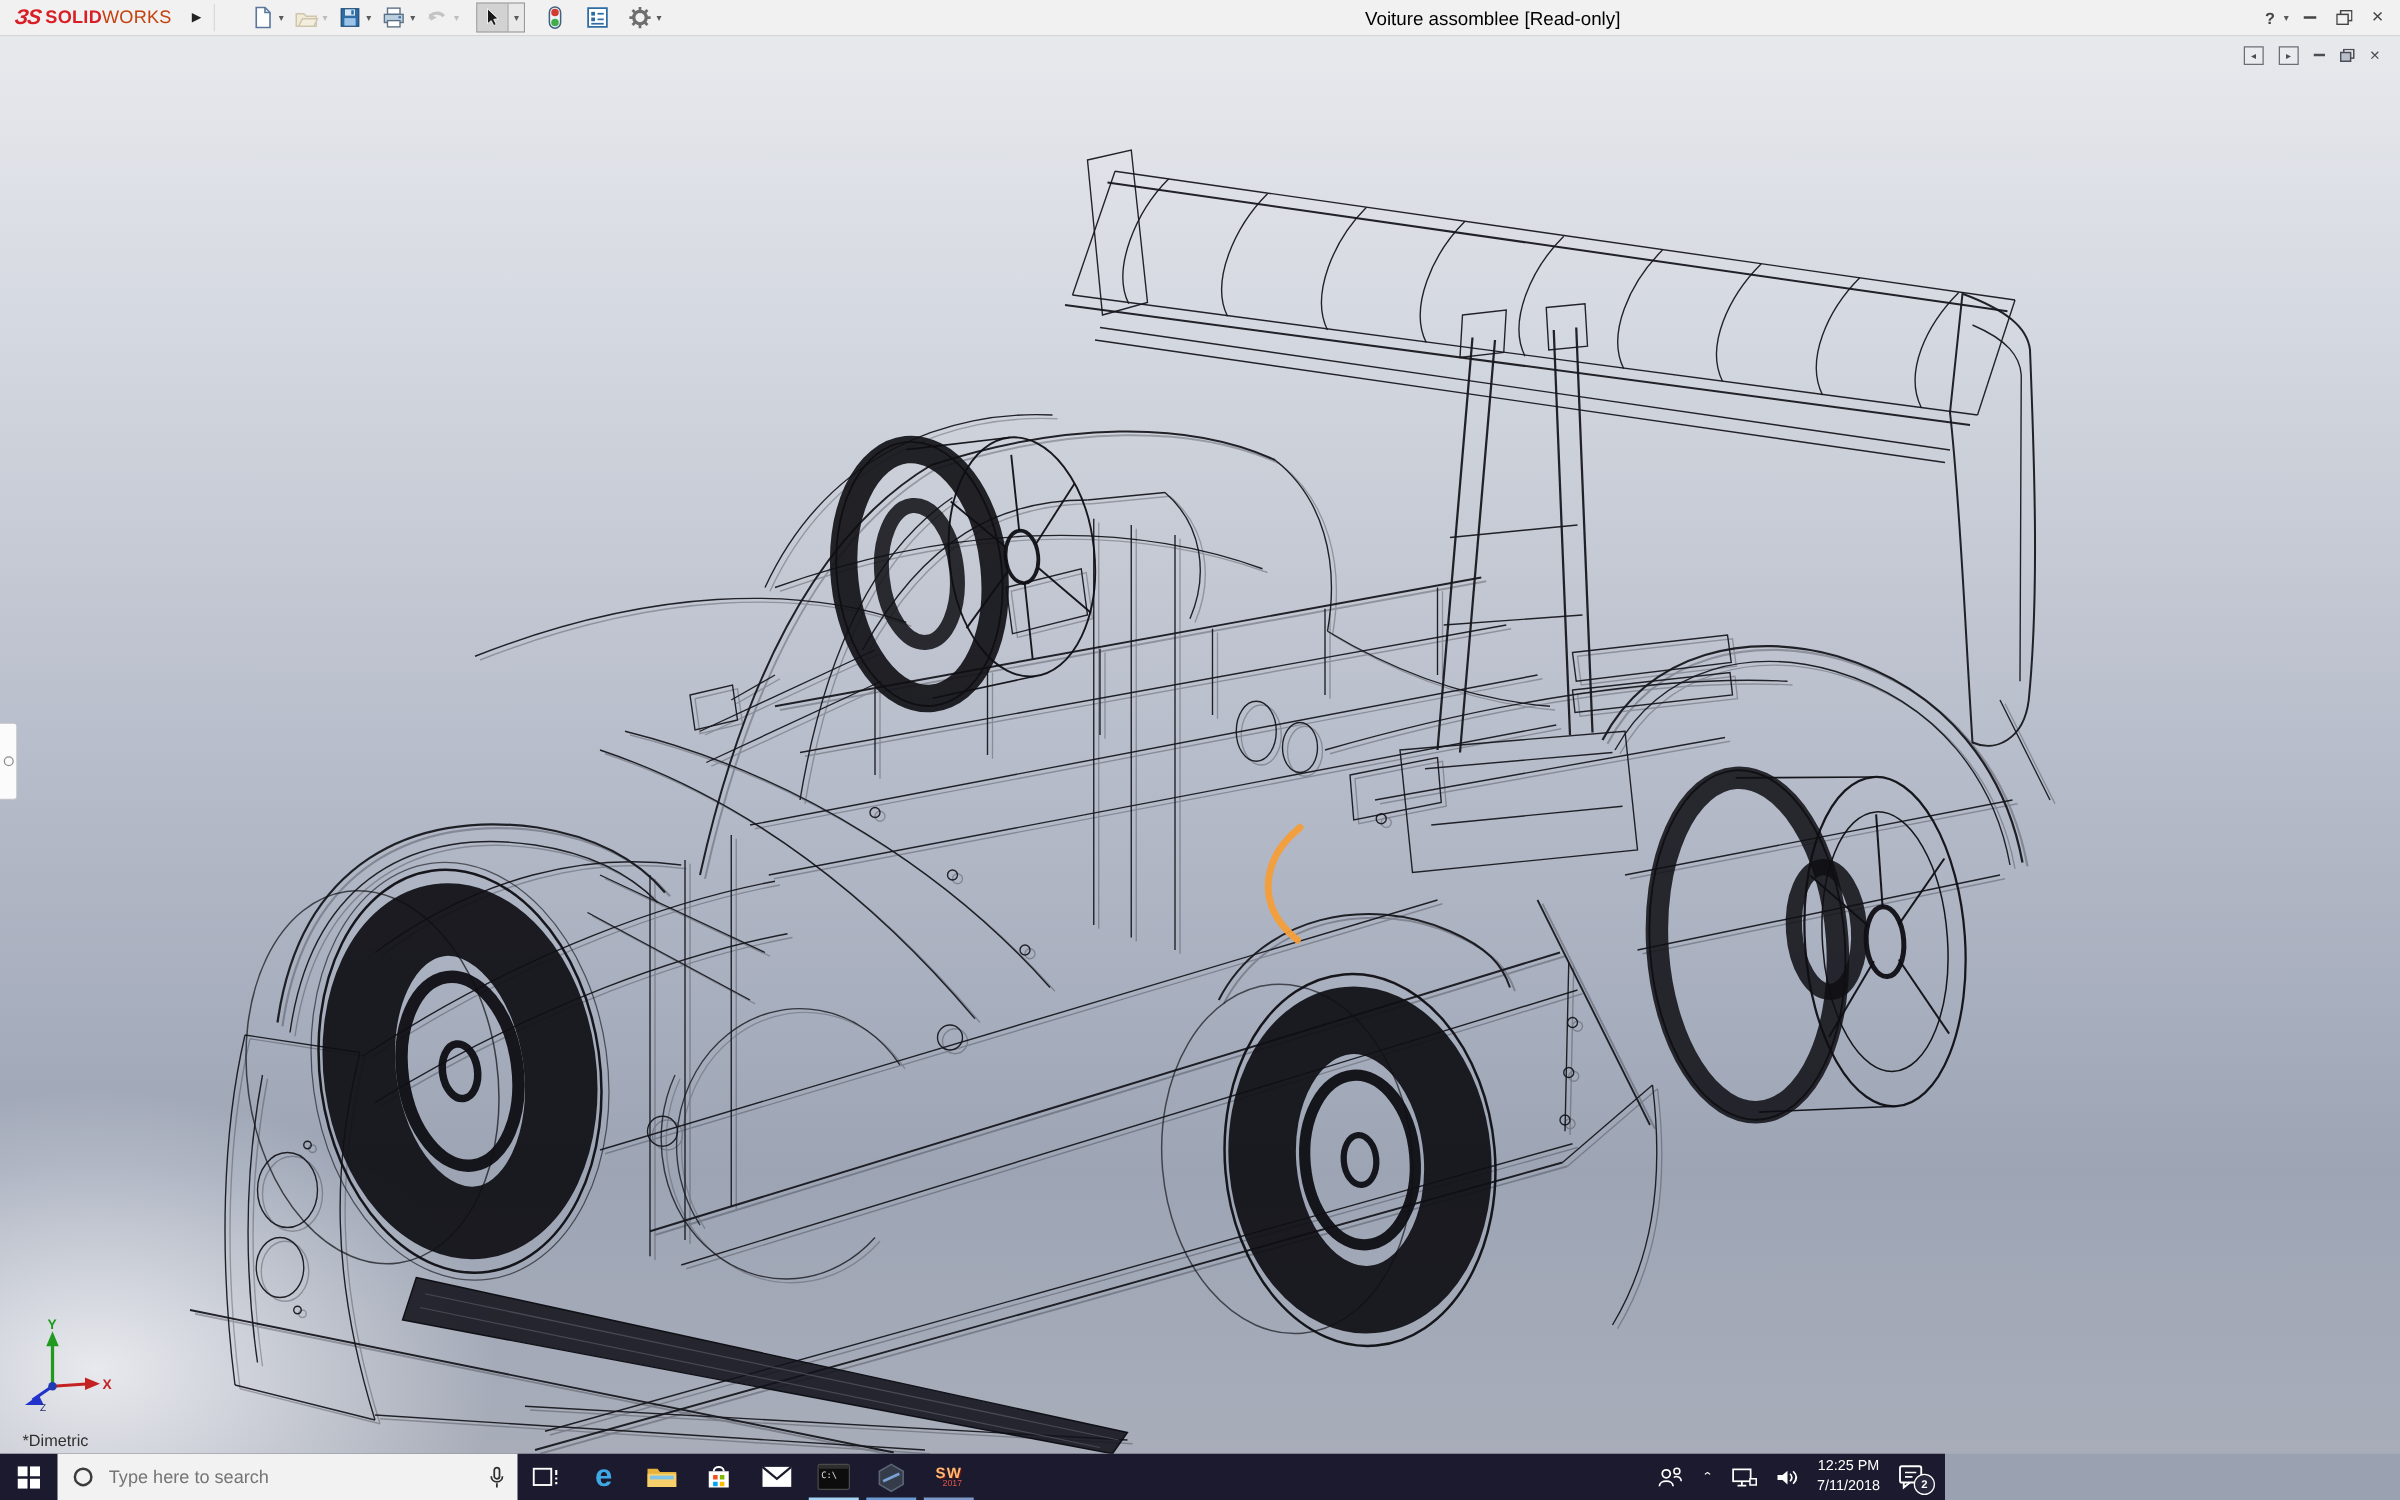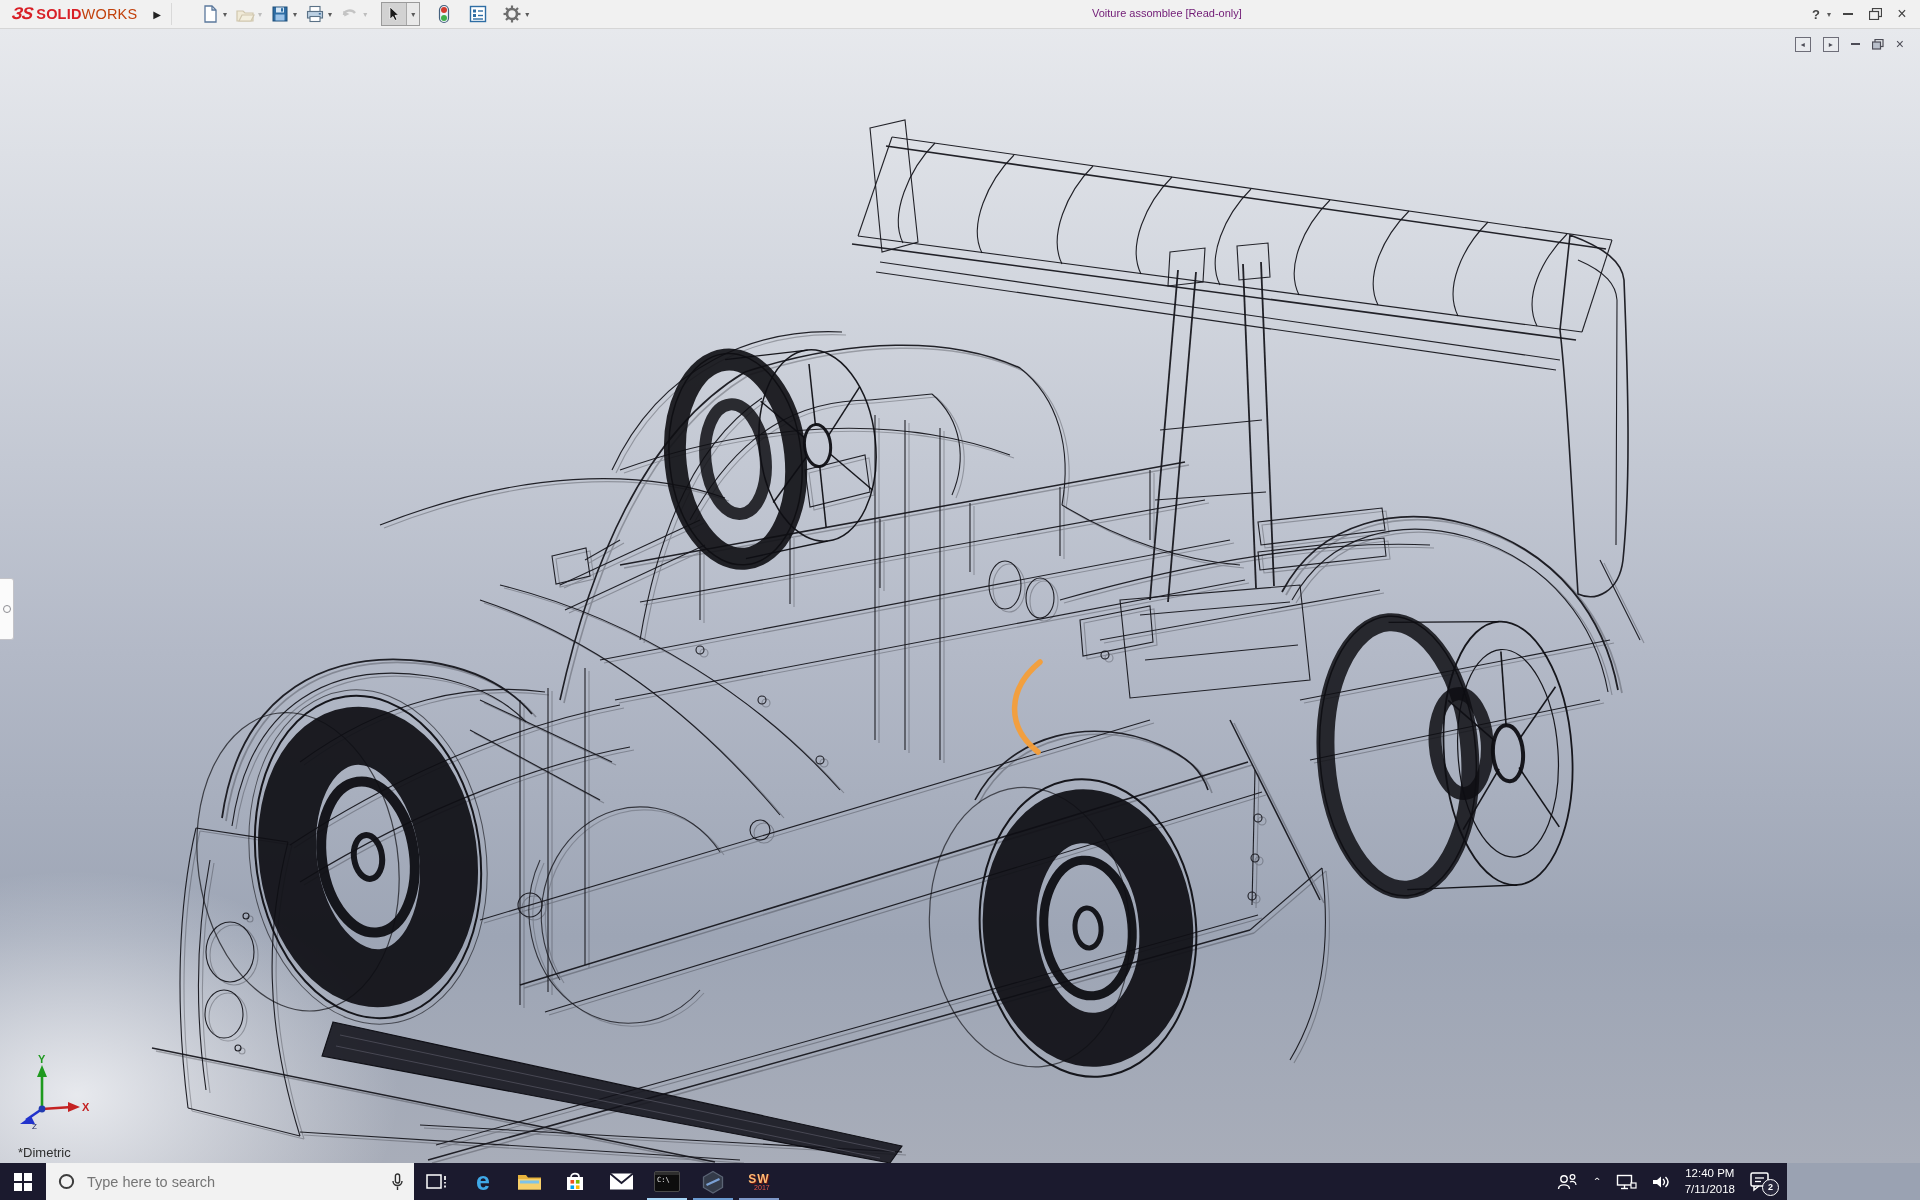--- a/index.html
+++ b/index.html
@@ -20,21 +20,21 @@
   .logo-light{font-weight:normal;font-size:14.5px;color:#c2410c;letter-spacing:.2px;}
   .menu-expand{font-size:10px;color:#222;margin:0 10px 0 8px;cursor:pointer;}
   .tb-sep{width:1px;height:22px;background:#d9d9d9;margin-right:26px;}
   .tbtn{display:flex;align-items:center;margin-right:4px;padding:2px;}
   .caret{font-size:8px;color:#5a5a5a;margin-left:3px;}
   .caret.dis{color:#bdbdbd;}
   .dis-ico{opacity:.45;}
   .select-box{display:flex;align-items:stretch;border:1px solid #9a9a9a;background:#d9d9d9;margin:0 6px 0 8px;}
   .select-box .arr{padding:2px 4px;background:#d2d2d2;border-right:1px solid #a8a8a8;display:flex;align-items:center;}
   .select-box .cc{display:flex;align-items:center;padding:0 4px;background:#e9e9e9;}
-  .win-title{position:absolute;left:1092px;top:7px;font-size:11px;color:#701a75;white-space:nowrap;}
+  .win-title{position:absolute;left:1092px;top:7px;font-size:15px;color:#000000;white-space:nowrap;}
   .win-controls{position:absolute;right:8px;top:0;height:28px;display:flex;align-items:center;gap:7px;}
   .wc{color:#444;display:flex;align-items:center;justify-content:center;width:20px;height:24px;font-size:14px;}
   .wc.help{width:14px;font-size:13px;font-weight:bold;}
   .minbar{width:10px;height:2px;background:#444;}
   
   .viewport{
     position:absolute;top:28px;left:0;width:1920px;height:1135px;z-index:10;
     background:
       radial-gradient(460px 320px at 4% 94%, rgba(243,244,247,.85), rgba(243,244,247,0) 70%),
       linear-gradient(180deg,#e7e9ed 0%,#d3d7df 22%,#b3b9c7 55%,#9da5b5 80%,#a8adb9 100%);
@@ -48,21 +48,21 @@
   .side-tab{
     position:absolute;left:0;top:550px;width:13px;height:60px;background:#fbfbfb;
     border:1px solid #c3c3c8;border-left:none;border-radius:0 3px 3px 0;
     display:flex;align-items:center;justify-content:center;z-index:12;
   }
   .side-tab .dot{width:6px;height:6px;border:1.5px solid #8e8e93;border-radius:50%;}
   .triad{position:absolute;left:10px;bottom:34px;z-index:12;}
   .view-label{position:absolute;left:18px;bottom:3px;font-size:13px;font-weight:normal;color:#2e2e2e;z-index:12;}
   
   .taskbar{
-    position:absolute;bottom:0;left:0;width:1787px;height:37px;background:#1b1a2e;
+    position:absolute;bottom:0;left:0;width:1556px;height:37px;background:#1b1a2e;
     display:flex;align-items:stretch;z-index:50;
   }
   .tb-win{width:46px;display:flex;align-items:center;justify-content:center;}
   .searchbox{width:346px;background:#f2f2f2;display:flex;align-items:center;padding:0 10px 0 12px;}
   .searchbox input{
     flex:1;border:none;outline:none;background:transparent;font-size:14.5px;color:#595959;
     font-family:"Liberation Sans","DejaVu Sans",sans-serif;margin-left:10px;
   }
   .ticon{width:46px;position:relative;display:flex;align-items:center;justify-content:center;}
   .ticon .ul{position:absolute;bottom:0;left:3px;right:3px;height:2.5px;}
@@ -529,21 +529,21 @@
       </svg>
     </span>
     <span class="tray-ico">
       <svg width="20" height="16">
         <polygon points="2,6 6,6 10,2.5 10,13.5 6,10 2,10" fill="#fff"></polygon>
         <path d="M12,5 C14,7 14,9 12,11" fill="none" stroke="#fff" stroke-width="1.4"></path>
         <path d="M14.5,3 C18,6.5 18,9.5 14.5,13" fill="none" stroke="#fff" stroke-width="1.4"></path>
       </svg>
     </span>
     <span class="clock">
-      <span>12:40 PM</span><br>
+      <span>12:25 PM</span><br>
       <span>7/11/2018</span>
     </span>
     <span class="ac">
       <svg width="24" height="22">
         <rect x="2" y="3" width="17" height="13" rx="1.5" fill="none" stroke="#fff" stroke-width="1.5"></rect>
         <path d="M5,16 L5,20 L10,16" fill="none" stroke="#fff" stroke-width="1.5"></path>
         <line x1="6" y1="8" x2="15" y2="8" stroke="#fff" stroke-width="1.3"></line>
         <line x1="6" y1="11.5" x2="12" y2="11.5" stroke="#fff" stroke-width="1.3"></line>
       </svg>
       <span class="badge">2</span>

